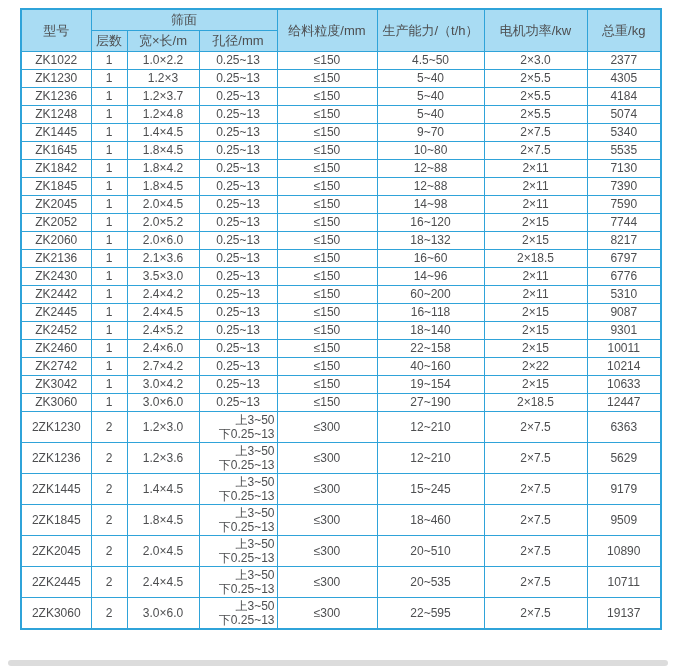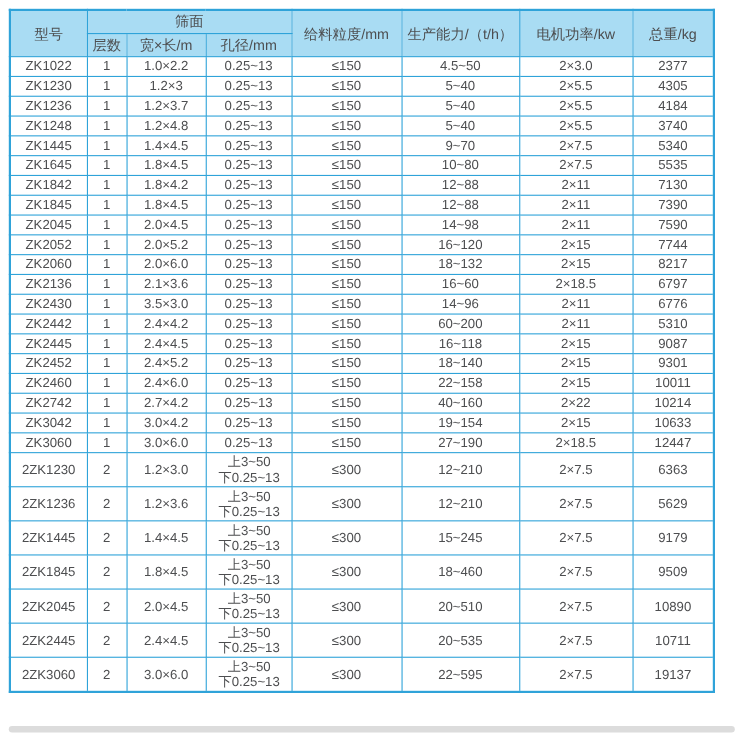--- a/index.html
+++ b/index.html
@@ -10,21 +10,21 @@
     --bottom-bar:#dcdcdc;
   }
   *{box-sizing:border-box;}
   html,body{margin:0;padding:0;}
   body{
     width:675px;height:667px;position:relative;
     background:#ffffff;
     font-family:"Liberation Sans","DejaVu Sans",sans-serif;
     color:var(--text);
   }
-  .table-wrap{position:absolute;left:8px;top:8px;}
+  .table-wrap{position:absolute;left:20px;top:8px;}
   table{
     border-collapse:collapse;
     table-layout:fixed;
     width:640px;
     border:2px solid var(--border);
     background:var(--row-bg);
   }
   th,td{
     border:1px solid var(--border);
     text-align:center;
@@ -41,21 +41,21 @@
     line-height:15px;
   }
   tbody td{
     font-size:12px;
     height:18px;
     line-height:14px;
     background:var(--row-bg);
   }
   td.multiline{
     white-space:pre-line;
-    text-align:center;
+    text-align:right;
     padding:1px 2px 1px 3px;
     height:30px;
     margin-top:26px;
   }
   .bottom-bar{
     position:absolute;
     left:8px;top:660px;
     width:660px;height:6px;
     background:var(--bottom-bar);
     border-radius:3px;
@@ -123,21 +123,21 @@
           <td>4184</td>
         </tr>
         <tr>
           <td>ZK1248</td>
           <td>1</td>
           <td>1.2×4.8</td>
           <td>0.25~13</td>
           <td>≤150</td>
           <td>5~40</td>
           <td>2×5.5</td>
-          <td>3740</td>
+          <td>5074</td>
         </tr>
         <tr>
           <td>ZK1445</td>
           <td>1</td>
           <td>1.4×4.5</td>
           <td>0.25~13</td>
           <td>≤150</td>
           <td>9~70</td>
           <td>2×7.5</td>
           <td>5340</td>

